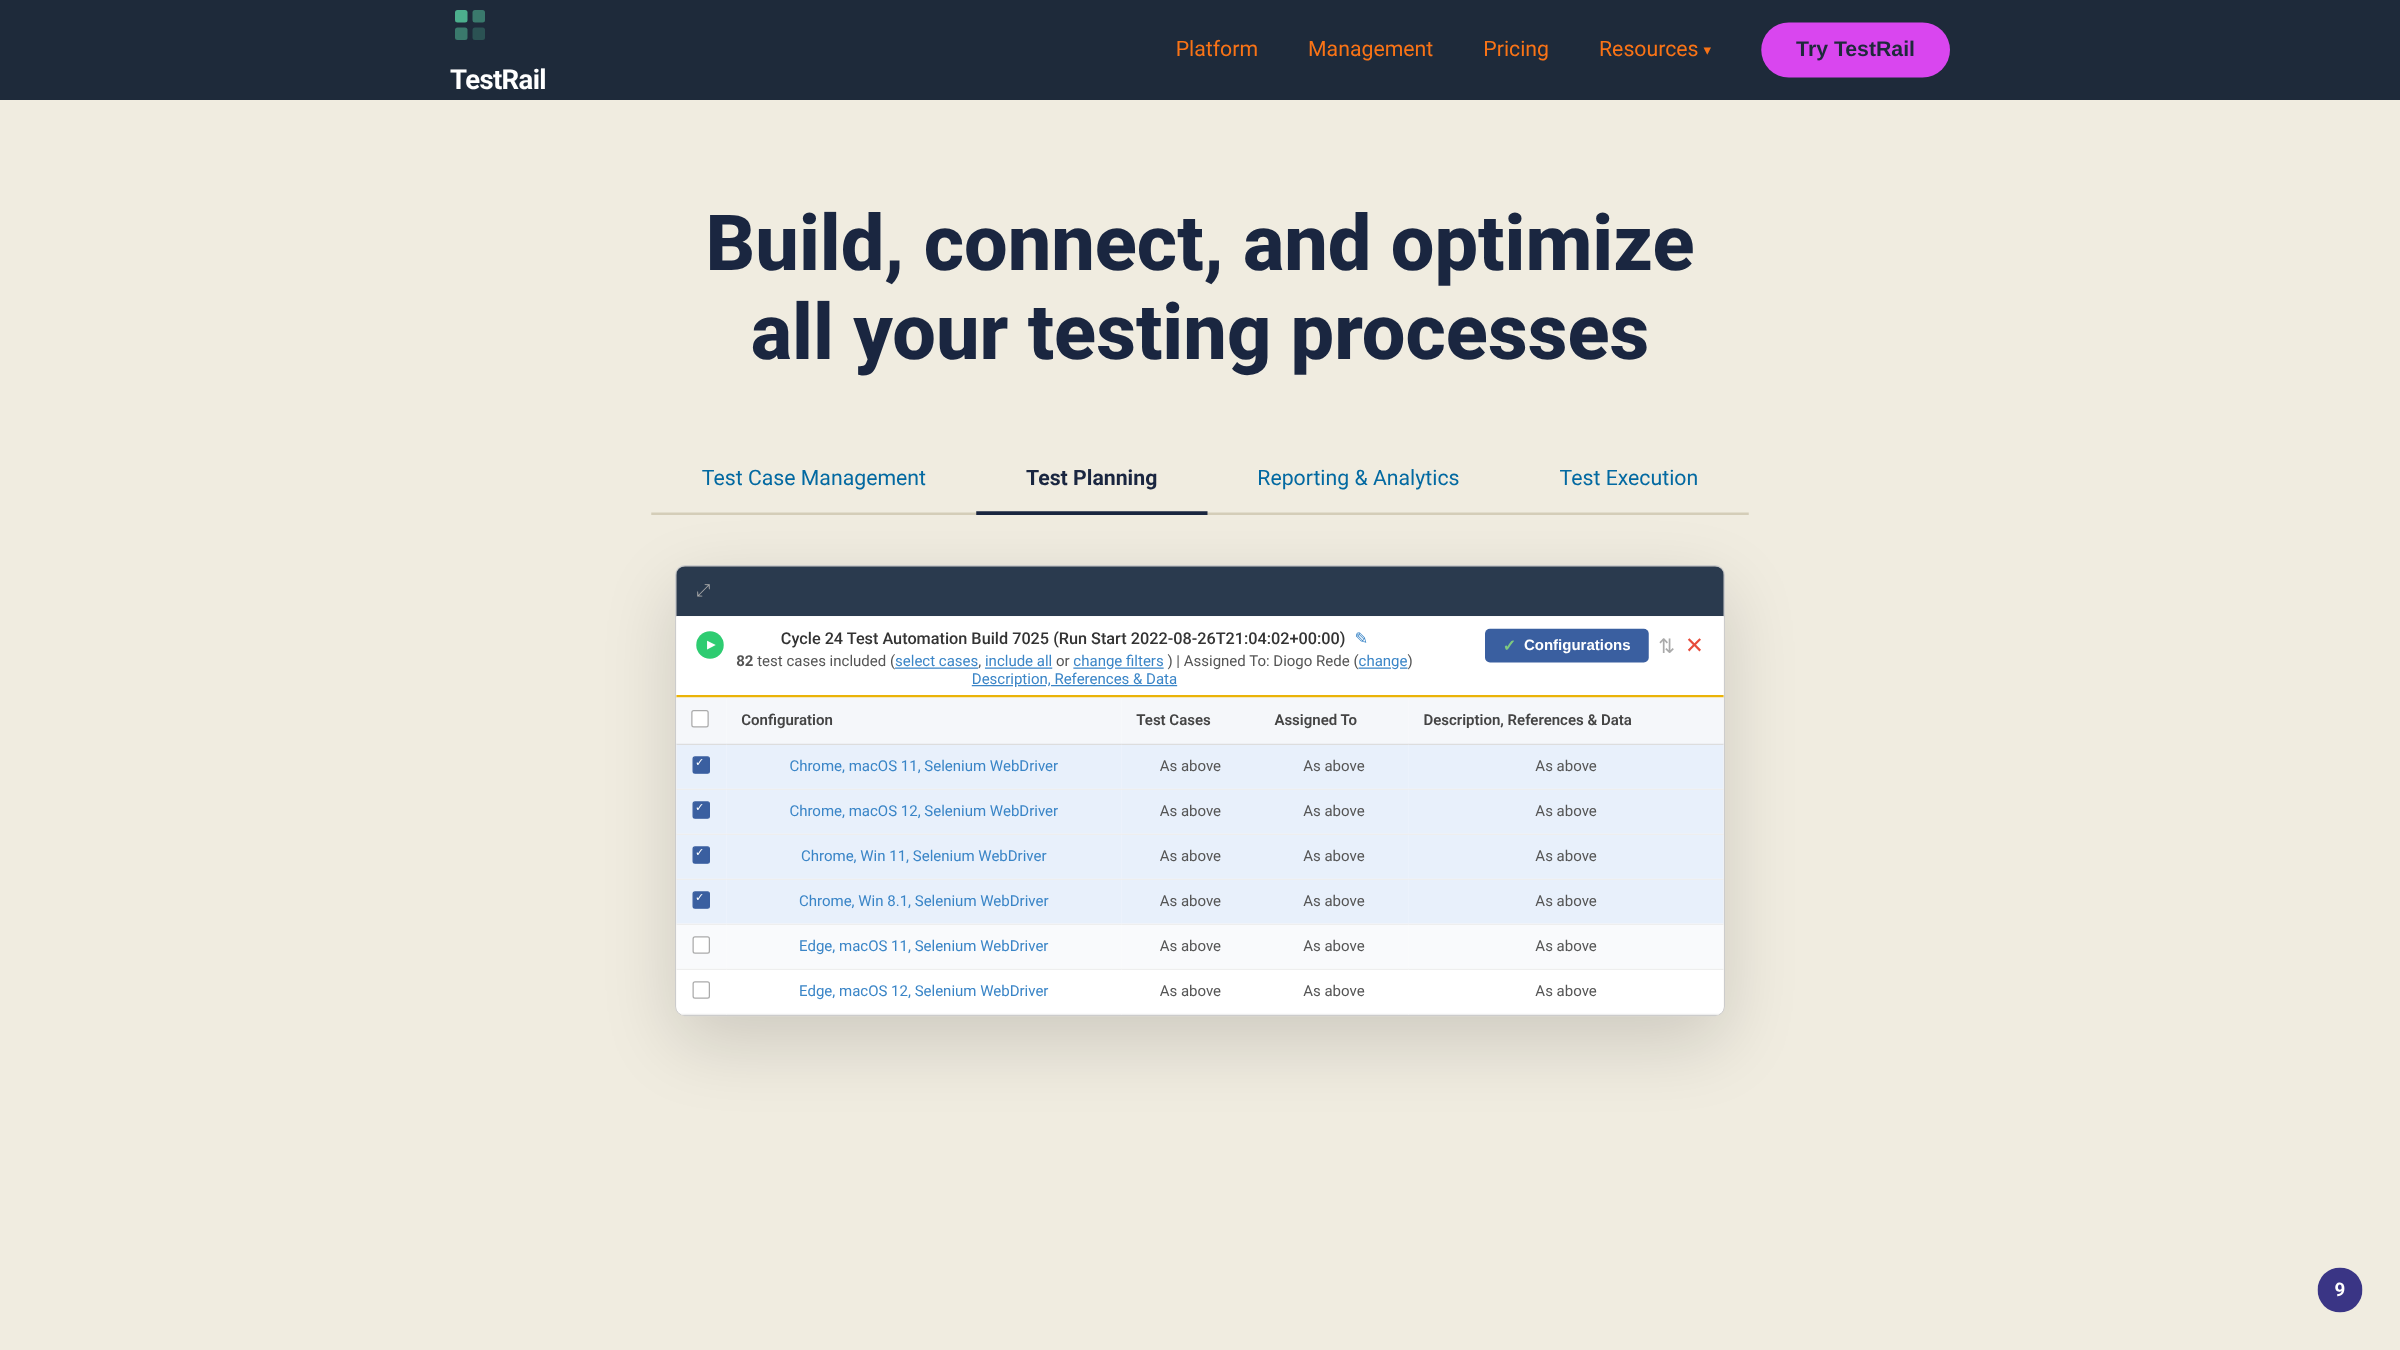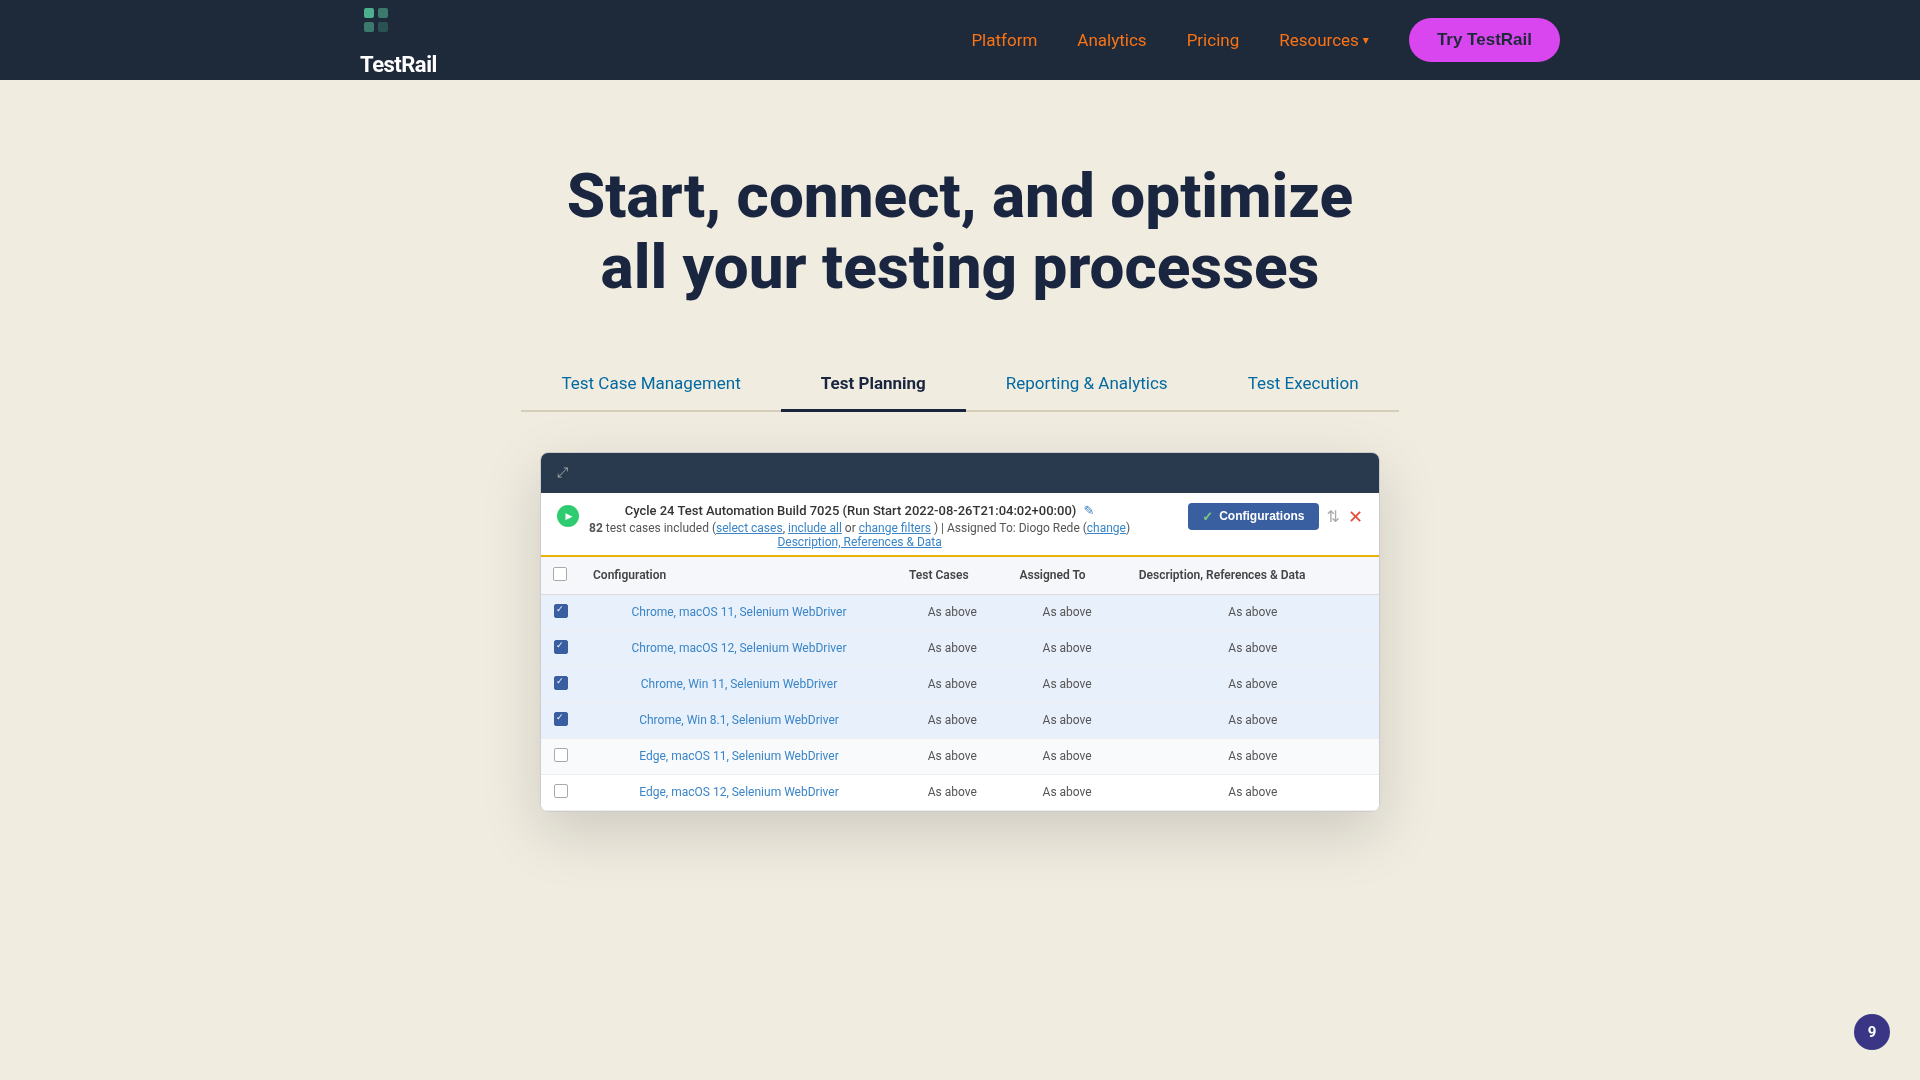--- a/index.html
+++ b/index.html
@@ -318,31 +318,31 @@
       <svg class="logo-icon" viewBox="0 0 32 32">
         <rect x="4" y="4" width="10" height="10" rx="2" fill="#4caf8d"></rect>
         <rect x="18" y="4" width="10" height="10" rx="2" fill="#4caf8d" opacity="0.6"></rect>
         <rect x="4" y="18" width="10" height="10" rx="2" fill="#4caf8d" opacity="0.6"></rect>
         <rect x="18" y="18" width="10" height="10" rx="2" fill="#4caf8d" opacity="0.3"></rect>
       </svg>
       <span class="logo-text">TestRail</span>
     </div>
     <div class="nav-links">
       <a class="nav-link">Platform</a>
-      <a class="nav-link">Analytics</a>
+      <a class="nav-link">Management</a>
       <a class="nav-link">Pricing</a>
       <a class="nav-link chevron">Resources</a>
       <button class="nav-cta">Try TestRail</button>
     </div>
   </div>
 </nav>
 
 <section class="hero">
   <h1 class="hero-title">
-    <span>Start, connect, and optimize</span><br>
+    <span>Build, connect, and optimize</span><br>
     <span>all your testing processes</span>
   </h1>
 
   <div class="tabs">
     <div class="tab-item">Test Case Management</div>
     <div class="tab-item active">Test Planning</div>
     <div class="tab-item">Reporting &amp; Analytics</div>
     <div class="tab-item">Test Execution</div>
   </div>
 

